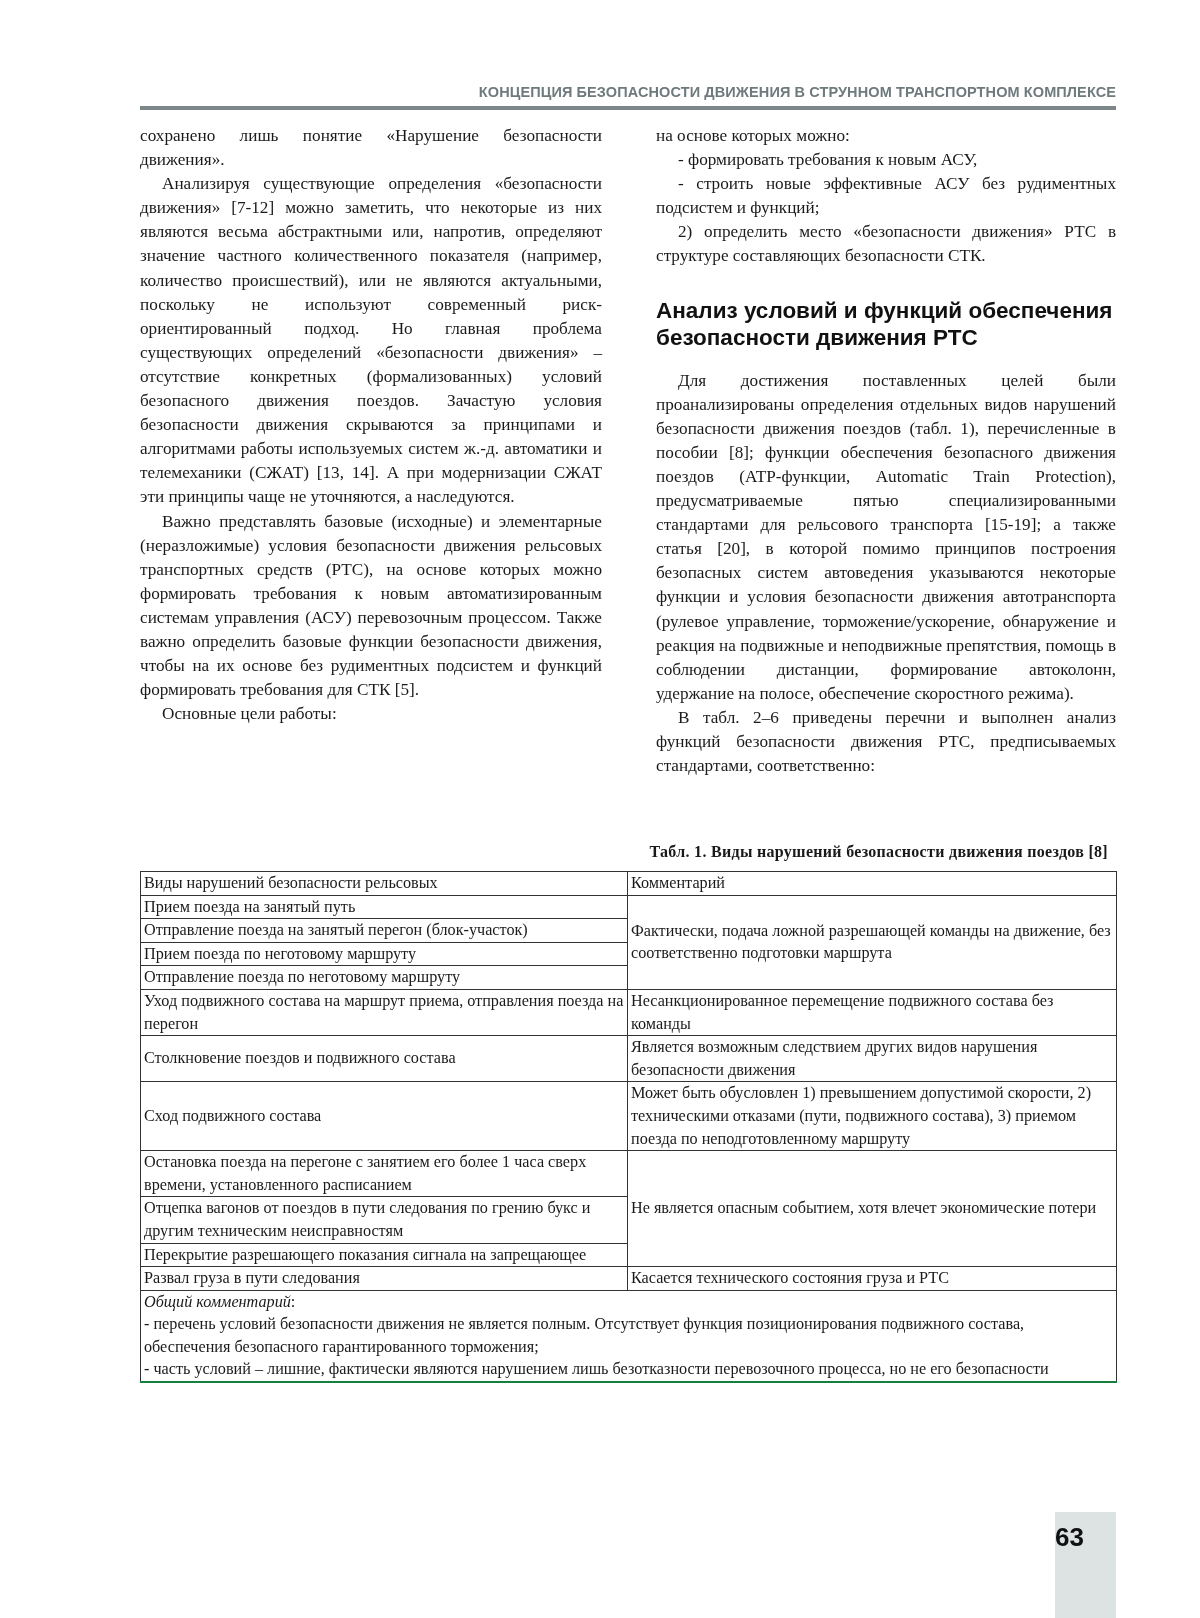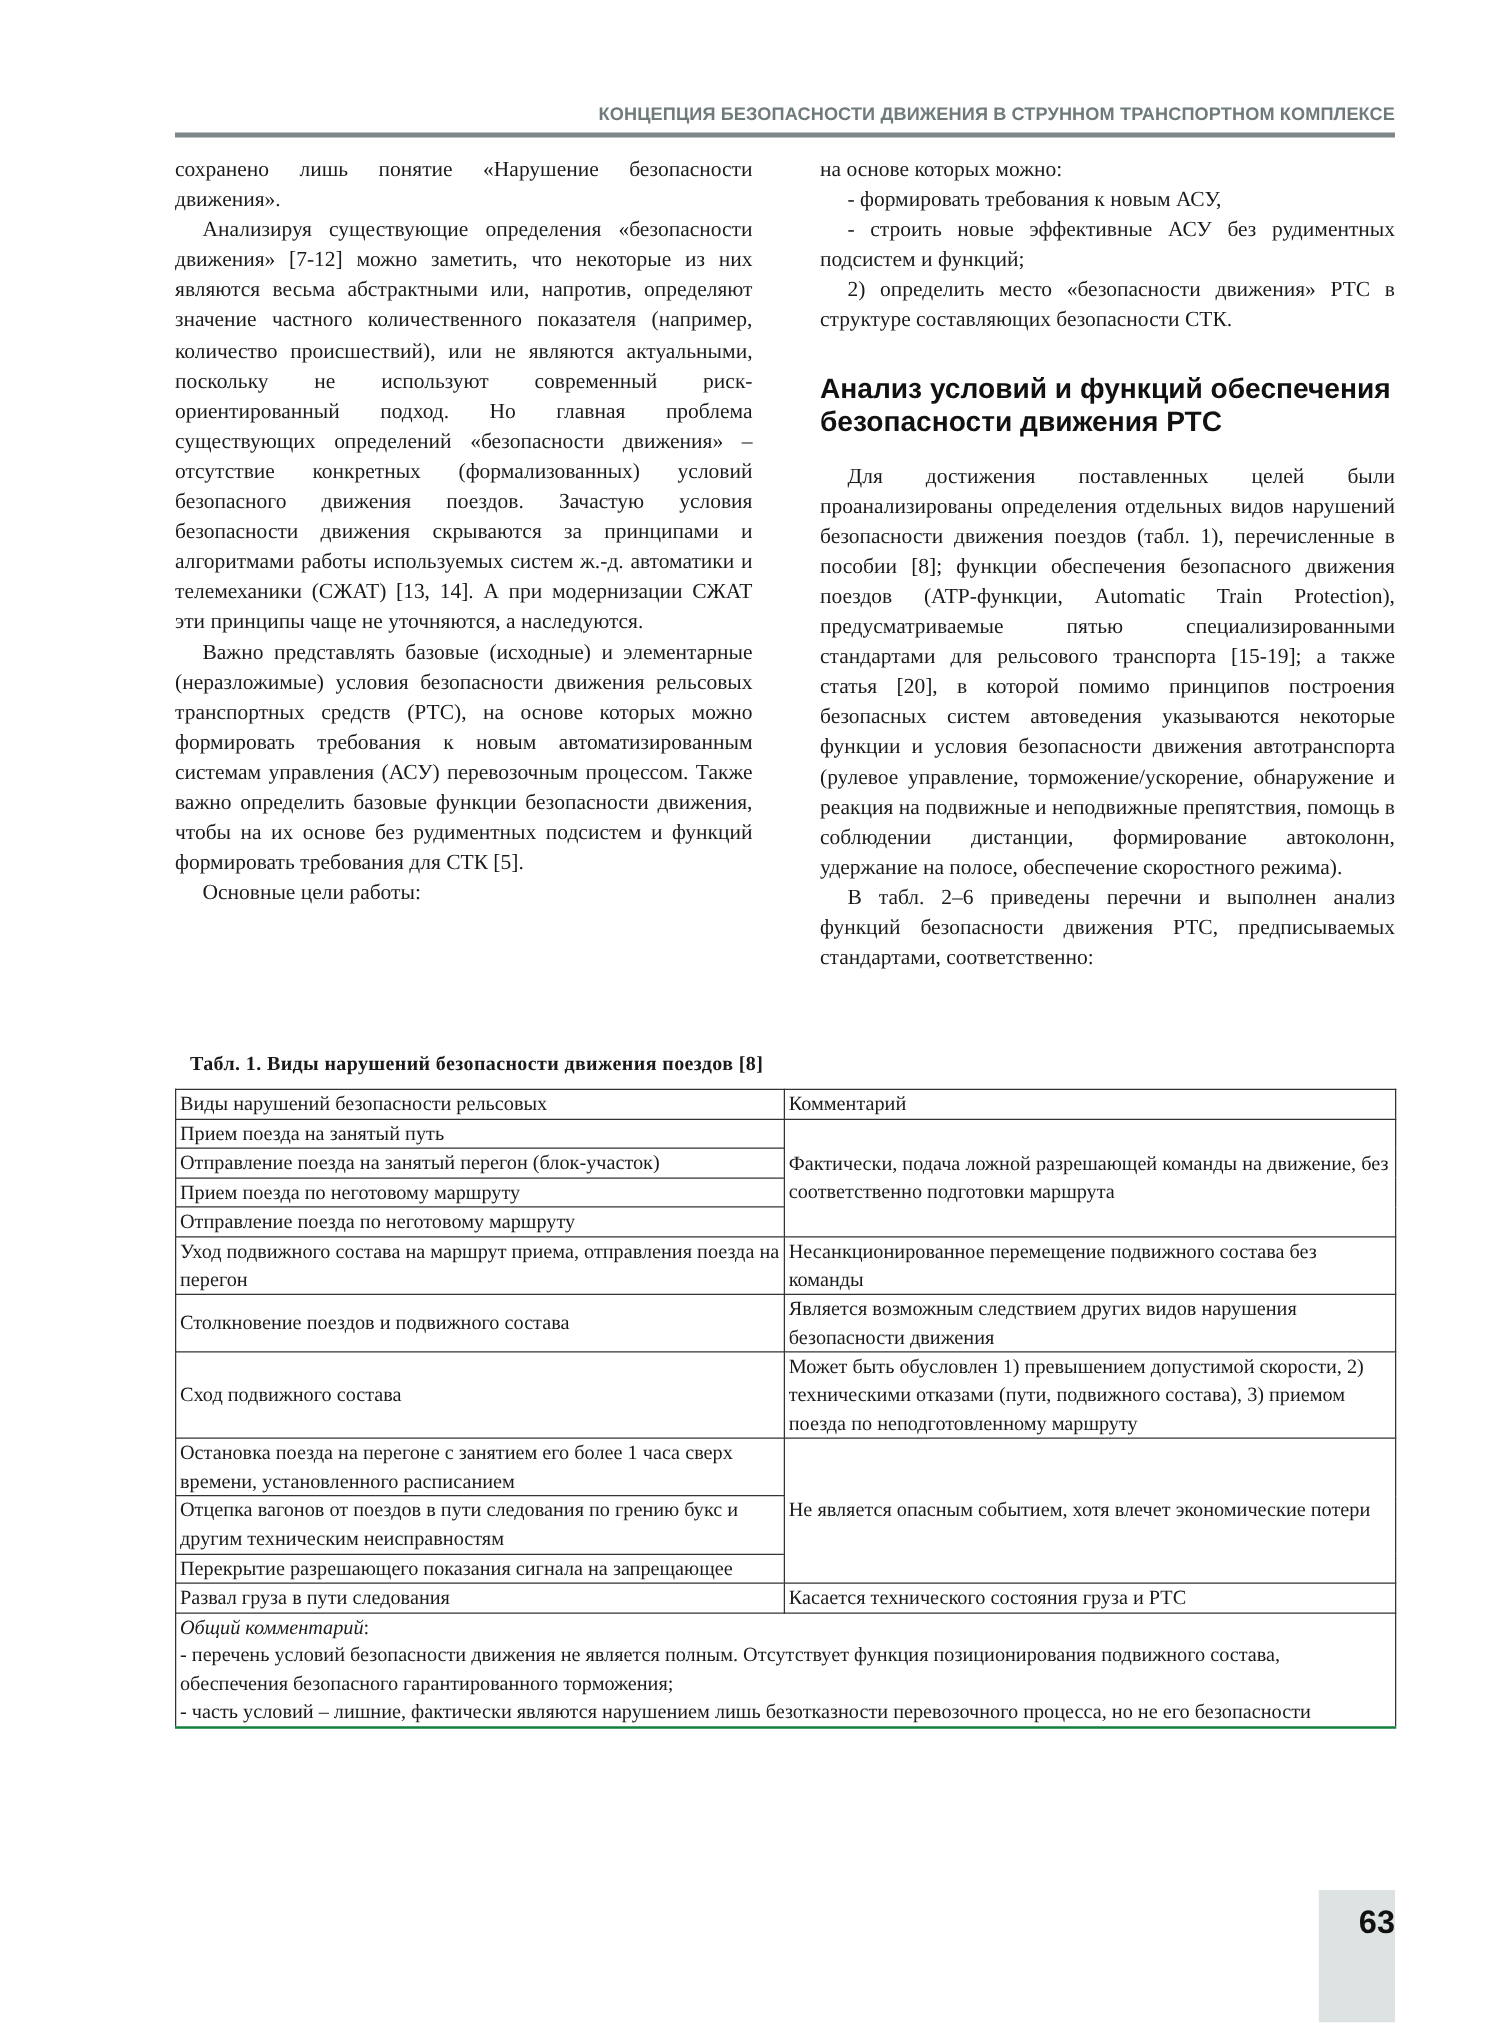--- a/index.html
+++ b/index.html
@@ -5,28 +5,28 @@
   html, body { margin:0; padding:0; background:#ffffff; }
   body { width:1200px; height:1618px; position:relative; overflow:hidden; font-family:"Liberation Serif", serif; color:#1a1a1a; }
   .running-head { position:absolute; left:140px; top:84px; width:976px; text-align:right; font-family:"Liberation Sans", sans-serif; font-weight:bold; font-size:14.5px; color:#6f7a7c; letter-spacing:0.1px; }
   .head-rule { position:absolute; left:140px; top:106px; width:976px; height:4px; background:#7d8688; }
   .col { position:absolute; top:124px; font-size:17.2px; line-height:24.1px; text-align:justify; }
   .col-left { left:140px; width:462px; }
   .col-right { left:656px; width:460px; }
   .col p { margin:0; }
   .indent { text-indent:22px; }
   .section-heading { font-family:"Liberation Sans", sans-serif; font-weight:bold; font-size:22.5px; line-height:27px; color:#111; margin:28px 0 18px 0 !important; text-align:left; }
-  .table-caption { position:absolute; left:152px; top:843px; width:976px; text-align:left; font-weight:bold; font-size:16px; letter-spacing:0.3px; }
+  .table-caption { position:absolute; left:132px; top:843px; width:976px; text-align:right; font-weight:bold; font-size:16px; letter-spacing:0.3px; }
   table.t1 { position:absolute; left:140px; top:871px; width:977px; border-collapse:collapse; font-size:16.2px; line-height:22.6px; }
   table.t1 td { border:1.5px solid #333; padding:0 3px; vertical-align:middle; text-align:left; }
   table.t1 td.c1 { width:480px; }
   table.t1 td.full { border-bottom:2px solid #15803d; }
   .gen-title { font-style:italic; }
   .page-tab { position:absolute; left:1055px; top:1512px; width:61px; height:106px; background:#dde2e3; }
-  .page-num { position:absolute; left:0; top:10px; width:61px; text-align:right; font-family:"Liberation Sans", sans-serif; font-weight:bold; font-size:26px; color:#111; }
+  .page-num { position:absolute; left:0; top:10px; width:61px; text-align:left; font-family:"Liberation Sans", sans-serif; font-weight:bold; font-size:26px; color:#111; }
 </style>
 </head>
 <body>
 
 <div class="running-head">КОНЦЕПЦИЯ БЕЗОПАСНОСТИ ДВИЖЕНИЯ В СТРУННОМ ТРАНСПОРТНОМ КОМПЛЕКСЕ</div>
 <div class="head-rule"></div>
 
 <div class="col col-left">
   <p>сохранено лишь понятие «Нарушение безопасности движения».</p>
   <p class="indent">Анализируя существующие определения «безопасности движения» [7-12] можно заметить, что некоторые из них являются весьма абстрактными или, напротив, определяют значение частного количественного показателя (например, количество происшествий), или не являются актуальными, поскольку не используют современный риск-ориентированный подход. Но главная проблема существующих определений «безопасности движения» – отсутствие конкретных (формализованных) условий безопасного движения поездов. Зачастую условия безопасности движения скрываются за принципами и алгоритмами работы используемых систем ж.-д. автоматики и телемеханики (СЖАТ) [13, 14]. А при модернизации СЖАТ эти принципы чаще не уточняются, а наследуются.</p>

